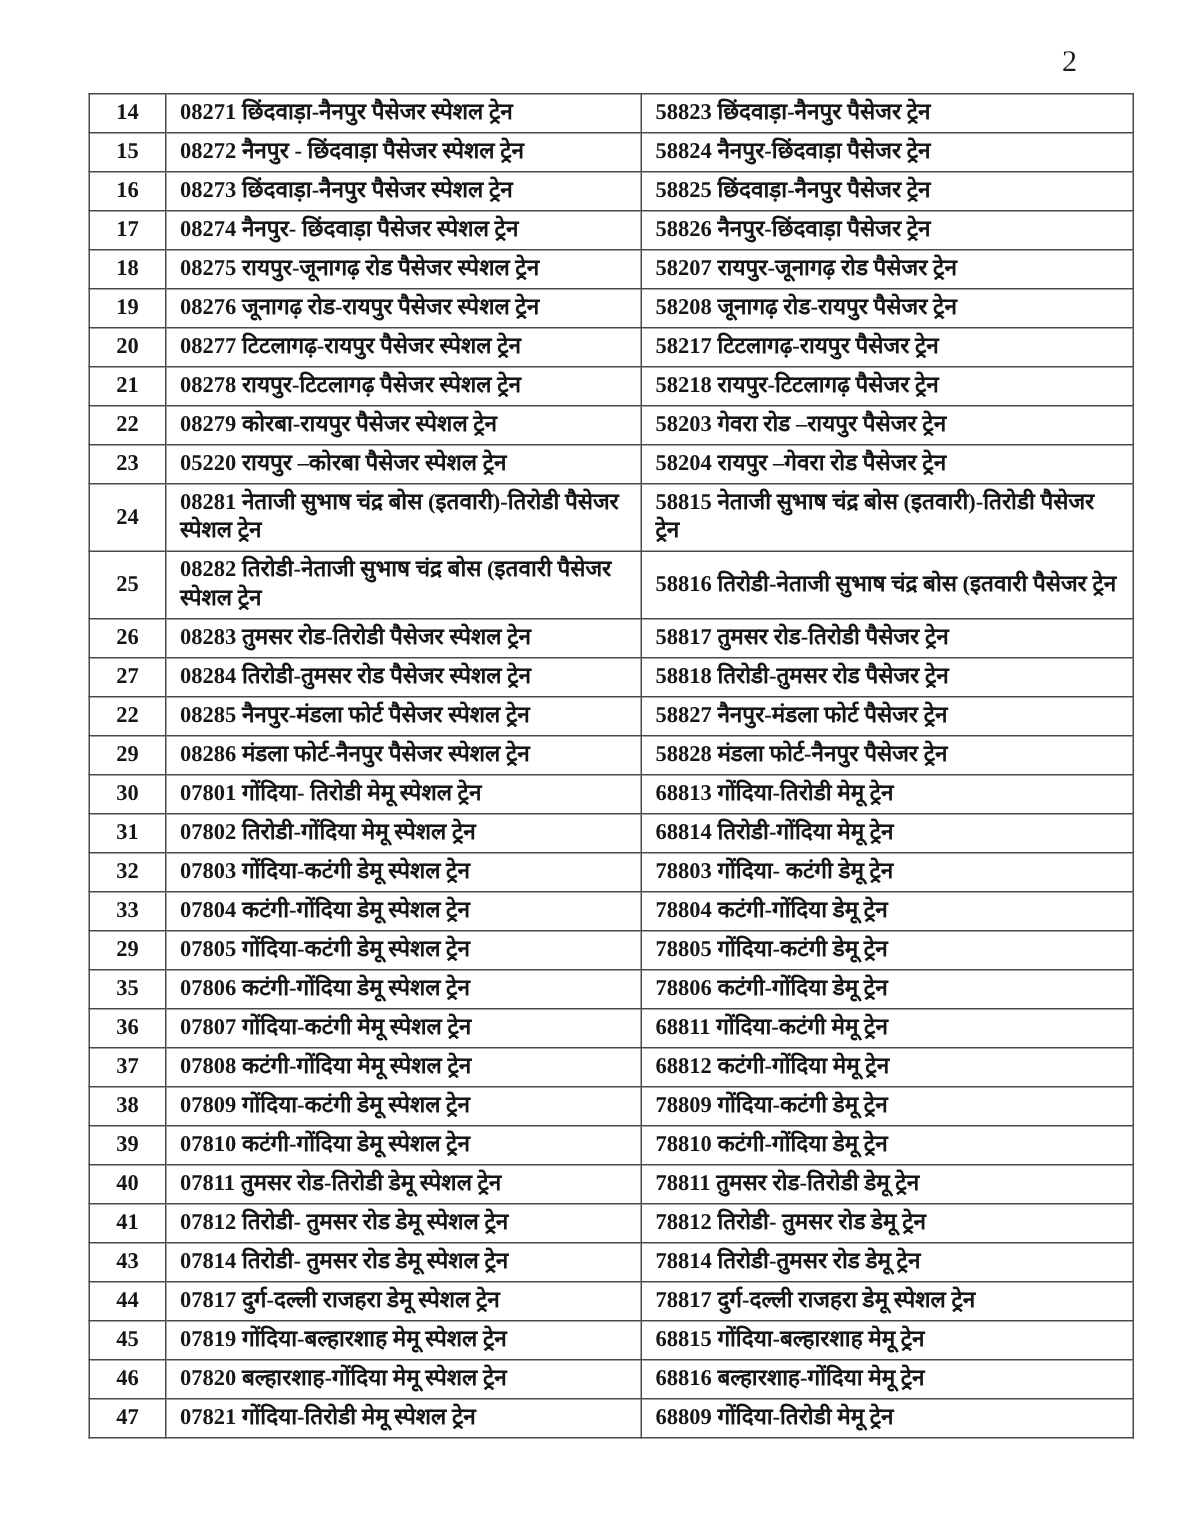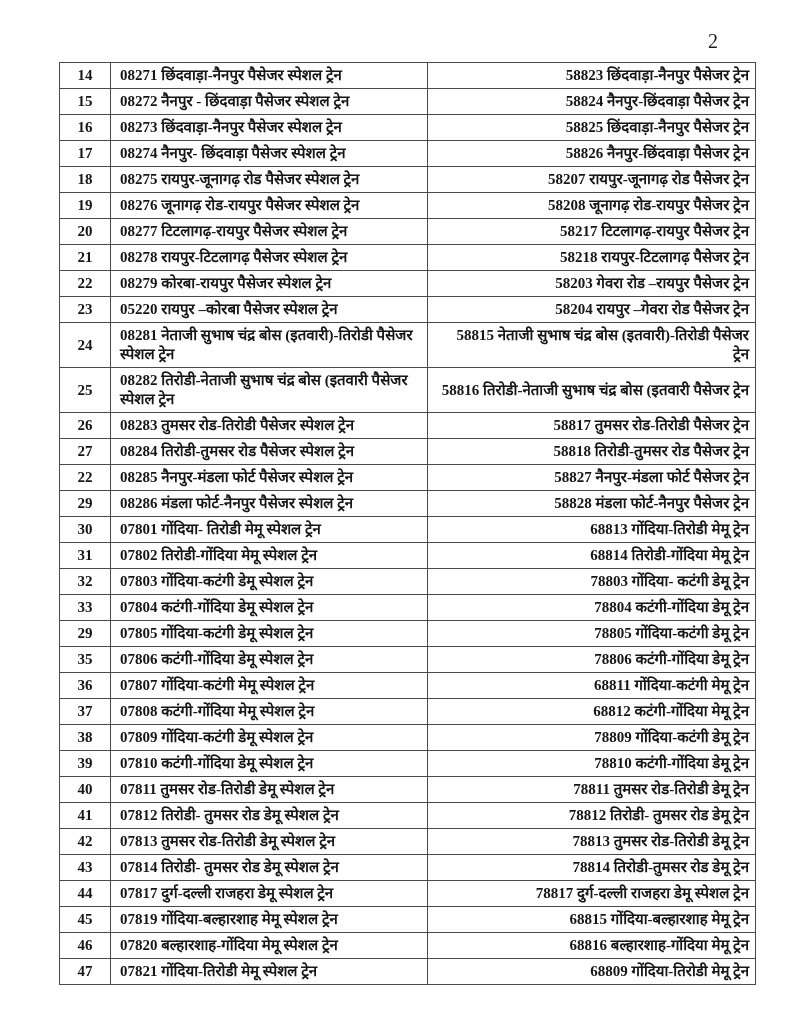--- a/index.html
+++ b/index.html
@@ -45,21 +45,20 @@
     text-align: center;
     padding: 2px 2px;
   }
   td.special {
     width: 301px;
     padding: 3px 6px 3px 9px;
   }
   td.regular {
     width: 312px;
     padding: 3px 6px 3px 9px;
-    text-align: right;
   }
 </style>
 </head>
 <body>
 
 <div class="page">
   <div class="page-number">2</div>
 
   <table class="train-table">
     <tbody id="table-body">
@@ -197,25 +196,20 @@
     <td class="sn">40</td>
     <td class="special">07811 तुमसर रोड-तिरोडी डेमू स्पेशल ट्रेन</td>
     <td class="regular">78811 तुमसर रोड-तिरोडी डेमू ट्रेन</td>
   </tr>
         <tr class="train-row">
     <td class="sn">41</td>
     <td class="special">07812 तिरोडी- तुमसर रोड डेमू स्पेशल ट्रेन</td>
     <td class="regular">78812 तिरोडी- तुमसर रोड डेमू ट्रेन</td>
   </tr>
         <tr class="train-row">
-    <td class="sn">42</td>
-    <td class="special">07813 तुमसर रोड-तिरोडी डेमू स्पेशल ट्रेन</td>
-    <td class="regular">78813 तुमसर रोड-तिरोडी डेमू ट्रेन</td>
-  </tr>
-        <tr class="train-row">
     <td class="sn">43</td>
     <td class="special">07814 तिरोडी- तुमसर रोड डेमू स्पेशल ट्रेन</td>
     <td class="regular">78814 तिरोडी-तुमसर रोड डेमू ट्रेन</td>
   </tr>
         <tr class="train-row">
     <td class="sn">44</td>
     <td class="special">07817 दुर्ग-दल्ली राजहरा डेमू स्पेशल ट्रेन</td>
     <td class="regular">78817 दुर्ग-दल्ली राजहरा डेमू स्पेशल ट्रेन</td>
   </tr>
         <tr class="train-row">

